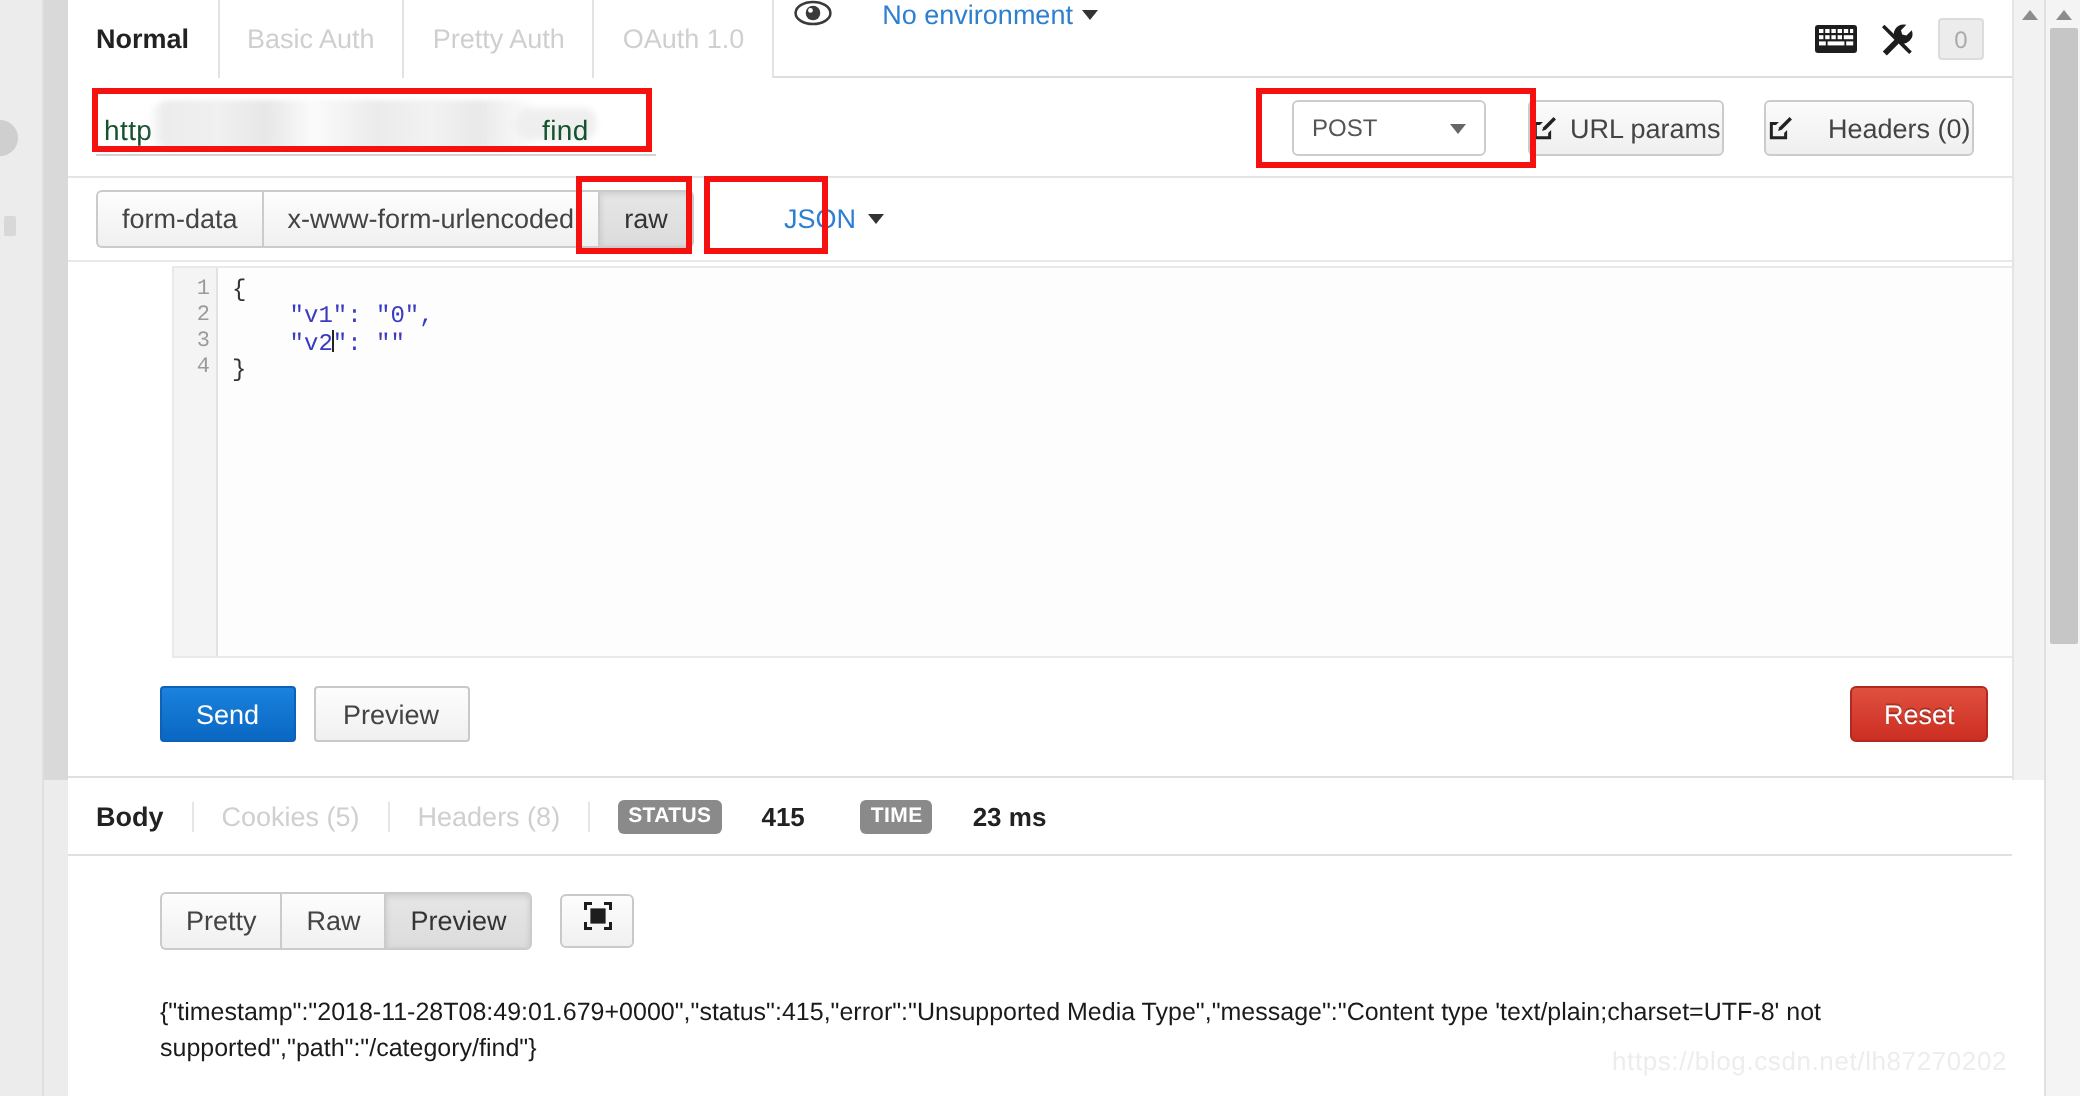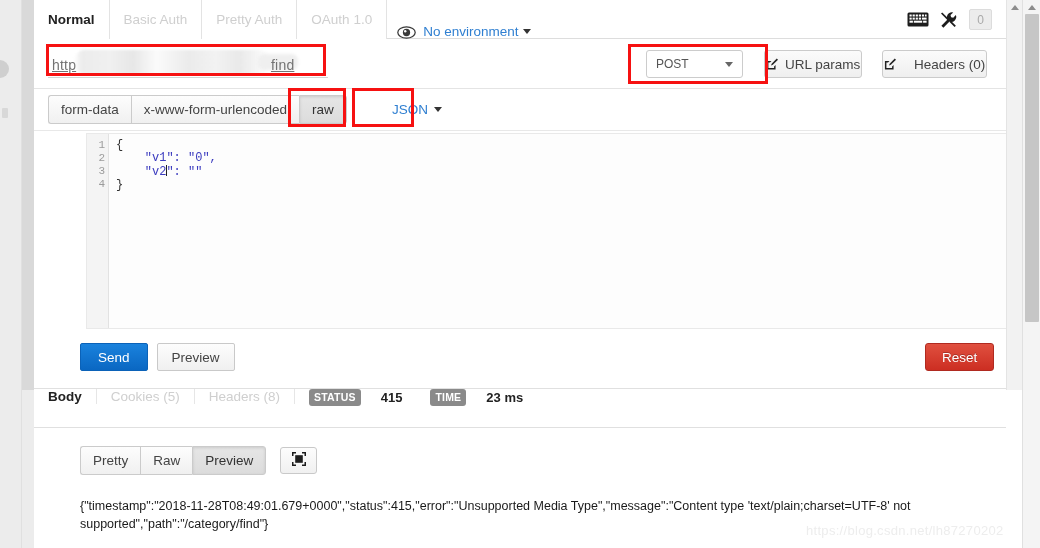--- a/index.html
+++ b/index.html
@@ -54,21 +54,21 @@
     border-right: 1px solid #e3e3e3;
     background: #fff; position: relative; white-space: nowrap;
     cursor: pointer;
   }
   .tab.active { color: #222; font-weight: bold; }
   .tab.active::after {
     content: ""; position: absolute; left: 0; right: 0; bottom: -1px;
     height: 1px; background: #fff;
   }
   .env-area {
-    display: flex; align-items: flex-end; gap: 7px;
+    display: flex; align-items: flex-start; gap: 25px;
     padding: 0 10px; height: 39px;
   }
   .eye-icon { display: block; width: 19px; height: 13px; }
   .env-link {
     font-size: 13.5px; color: #2f7fd1; cursor: pointer;
     display: flex; align-items: center; gap: 5px;
   }
   .caret-down {
     width: 0; height: 0; border-left: 4.5px solid transparent;
     border-right: 4.5px solid transparent; border-top: 5px solid #333;
@@ -93,21 +93,21 @@
     border-bottom: 1px solid #e4e4e4;
   }
   .url-input {
     position: absolute; left: 14px; top: 11px; width: 280px; height: 28px;
     border: none; border-bottom: 1px solid #d3d3d3;
     font-size: 14px; color: #555; padding: 0 4px;
     background: transparent; outline: none; font-family: "Liberation Sans", sans-serif;
   }
   .url-text {
     position: absolute; left: 18px; top: 18px;
-    font-size: 14px; color: #737373; letter-spacing: .2px; text-decoration: underline;
+    font-size: 14px; color: #14532d; letter-spacing: .2px;
   }
   .url-redact {
     position: absolute; left: 40px; top: 11px; width: 197px; height: 24px;
     background: linear-gradient(90deg,
        rgba(255,255,255,0) 0%, #ececec 4%, #f0f0f0 18%,
        #e7e7e7 30%, #fbfbfb 42%, #ebebeb 58%, #f2f2f2 72%,
        #e9e9e9 84%, rgba(245,245,245,0.35) 97%, rgba(255,255,255,0) 100%);
     border-radius: 11px; filter: blur(1.2px);
   }
   .url-redact2 {
@@ -212,21 +212,21 @@
     text-shadow: 0 -1px 0 rgba(0,0,0,.25);
   }
 
   
   .resp-divider {
     position: absolute; left: 0; top: 388px; width: 972px; height: 1px;
     background: #e0e0e0;
   }
   .resp-tabbar {
     position: absolute; left: 0; top: 389px; width: 972px; height: 39px;
-    border-bottom: 1px solid #e0e0e0; display: flex; align-items: flex-start;
+    border-bottom: 1px solid #e0e0e0; display: flex; align-items: center;
   }
   .rtab {
     display: flex; align-items: center; padding: 0 14px;
     font-size: 13.5px; color: #cfcfcf; border-right: 1px solid #e6e6e6;
     cursor: pointer;
   }
   .rtab.active { color: #222; font-weight: bold; border-right: 1px solid #e6e6e6; }
   .status-wrap { display: flex; align-items: center; gap: 20px; padding-left: 14px; }
   .pill {
     background: #8a8a8a; color: #fff; font-size: 10.5px; font-weight: bold;

